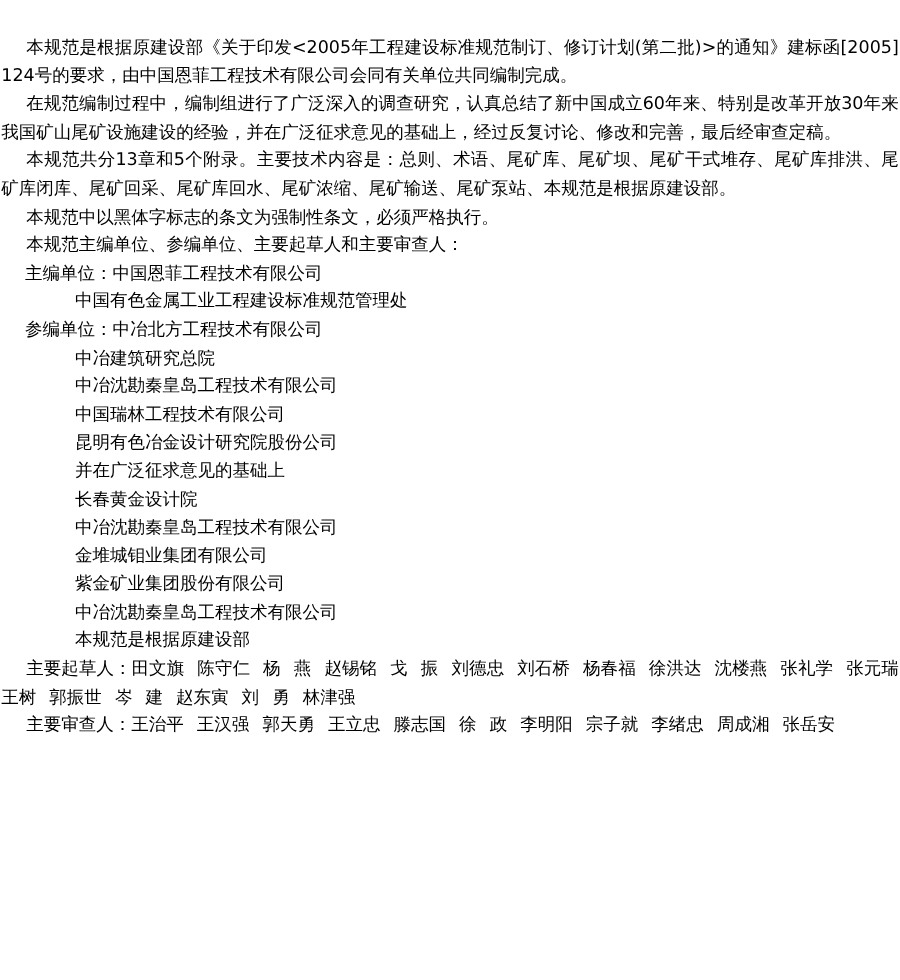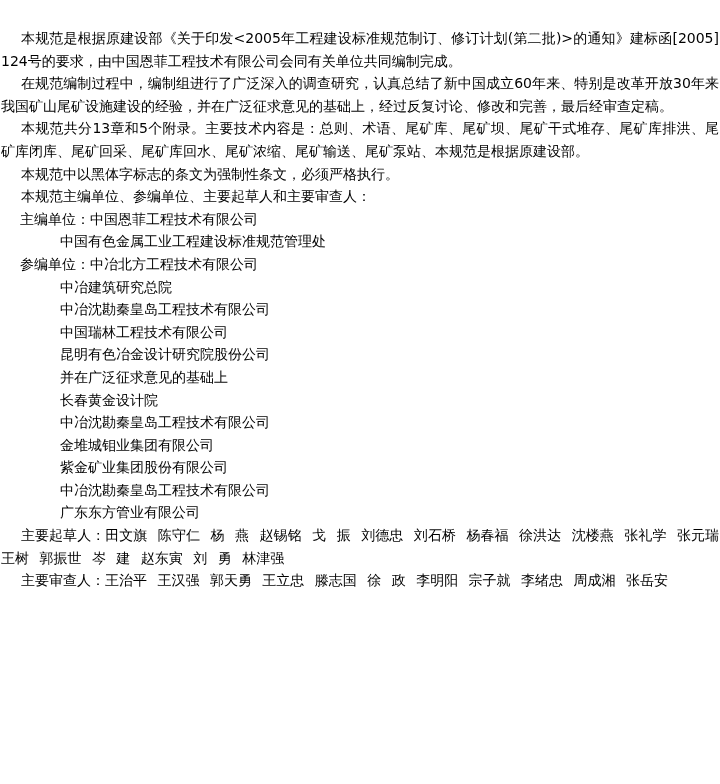--- a/index.html
+++ b/index.html
@@ -54,19 +54,19 @@
   <div class="line-l2">中冶建筑研究总院</div>
   <div class="line-l2">中冶沈勘秦皇岛工程技术有限公司</div>
   <div class="line-l2">中国瑞林工程技术有限公司</div>
   <div class="line-l2">昆明有色冶金设计研究院股份公司</div>
   <div class="line-l2">并在广泛征求意见的基础上</div>
   <div class="line-l2">长春黄金设计院</div>
   <div class="line-l2">中冶沈勘秦皇岛工程技术有限公司</div>
   <div class="line-l2">金堆城钼业集团有限公司</div>
   <div class="line-l2">紫金矿业集团股份有限公司</div>
   <div class="line-l2">中冶沈勘秦皇岛工程技术有限公司</div>
-  <div class="line-l2">广东东方管业有限公司</div>
+  <div class="line-l2">本规范是根据原建设部</div>
 
   <p class="para"><span>主要起草人：</span><span class="names">田文旗 陈守仁 杨 燕 赵锡铭 戈 振 刘德忠 刘石桥 杨春福 徐洪达 沈楼燕 张礼学 张元瑞 王树 郭振世 岑 建 赵东寅 刘 勇 林津强</span></p>
 
   <p class="para"><span>主要审查人：</span><span class="names">王治平 王汉强 郭天勇 王立忠 滕志国 徐 政 李明阳 宗子就 李绪忠 周成湘 张岳安</span></p>
 
 </div>
 
 </body></html>

